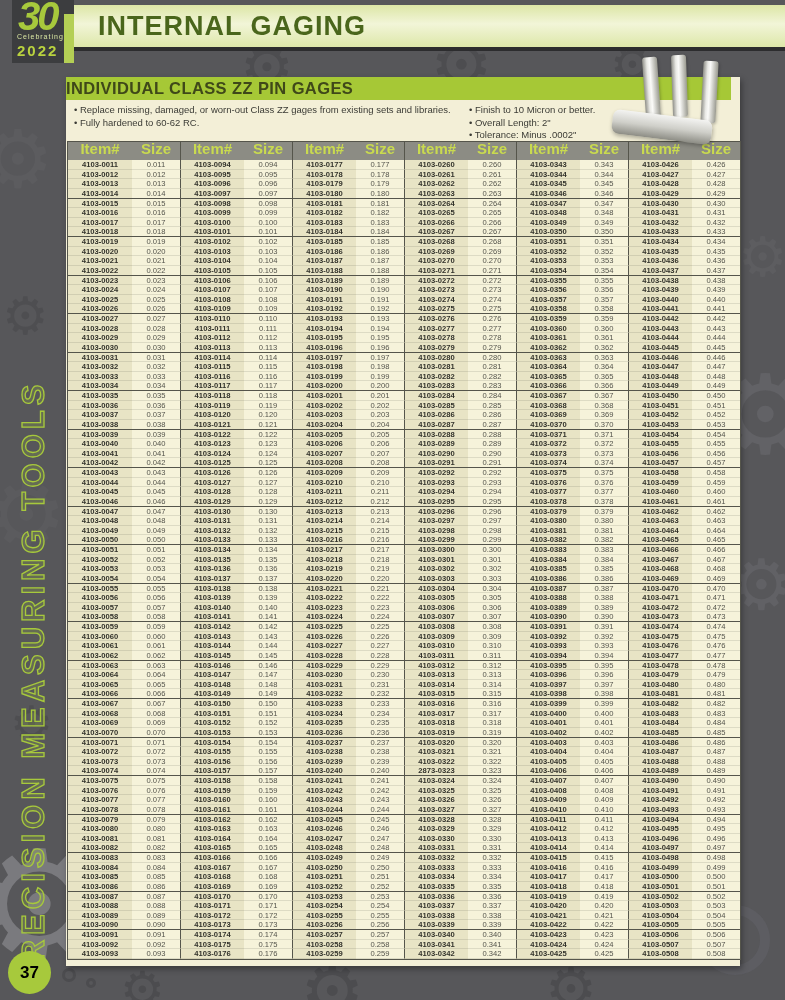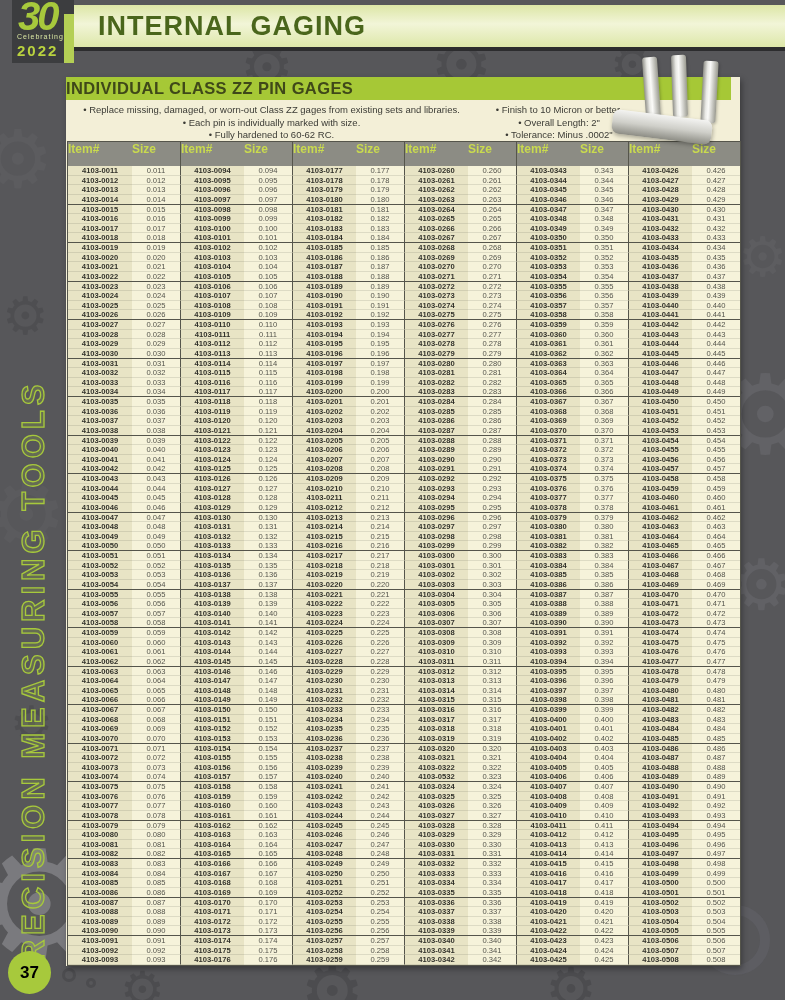--- a/index.html
+++ b/index.html
@@ -35,39 +35,39 @@
 
   
   .panel { position:absolute; left:66px; top:77px; width:674px; height:889px; background:#f3efd7; z-index:4;
     box-shadow:2px 3px 6px rgba(0,0,0,0.35); }
   .section-bar { position:absolute; left:0; top:0; width:665px; height:23px; background:#a6c836;
     display:flex; align-items:center; }
   .section-bar .stitle { color:#3f4819; font-weight:800; font-size:16.5px; letter-spacing:.4px; }
 
   
   .bullets { position:absolute; left:8px; top:27px; width:660px; display:flex; }
-  .bullets ul { list-style:none;text-align:center; }
+  .bullets ul { list-style:none; }
   .bullets li { font-size:9.5px; color:#3b3b35; line-height:12.5px; }
   .bullets li::before { content:"\2022  "; color:#3b3b35; }
   .bul-left { width:395px; }
   .bul-right { width:180px; }
 
   
   .pins { position:absolute; right:4px; top:-20px; width:126px; height:94px; z-index:7; }
   .pin-v { position:absolute; width:15px; height:62px; border-radius:3px;
     background:linear-gradient(90deg,#8f8f88,#e9e9e5 30%,#fbfbf9 48%,#99998f);
     box-shadow:1px 1px 3px rgba(0,0,0,0.25); }
   .pin-h { position:absolute; left:2px; top:58px; width:100px; height:24px; border-radius:7px;
     background:linear-gradient(180deg,#f3f3f1,#cfcfc9 50%,#8d8d85);
     transform:rotate(7deg); box-shadow:1px 2px 4px rgba(0,0,0,0.3); }
 
   
   .gage-table { position:absolute; left:1px; top:64px; width:674px; border:1px solid #55554b; }
   .thead { display:grid; grid-template-columns:repeat(6, 64px 48px); background:#8c8c84; }
-  .thead .hcell { height:24px; line-height:14px; font-size:12px; font-weight:bold; color:#c9da4f; }
+  .thead .hcell { height:18px; line-height:14px; text-align:center; font-size:15px; font-weight:bold; color:#c9da4f; }
   .tbody { display:grid; grid-template-columns:repeat(6, 64px 48px); }
   .cell { height:9.64px; line-height:9.8px; font-size:7.6px; text-align:center; overflow:hidden;
     border-bottom:1px solid rgba(96,96,78,0.16); }
   .c-item { background:#e8e4c5; font-weight:bold; color:#32322b; }
   .c-size { background:#f6f3da; color:#53534b; }
   .pair-start { border-left:1px solid #55554b; }
   .group-end { border-bottom:1px solid #55554b; }
 </style>
 </head>
 <body>
@@ -116,21 +116,20 @@
     <div class="pins">
       <div class="pin-v" style="left:34px; top:0; transform:rotate(-4deg);"></div>
       <div class="pin-v" style="left:62px; top:-2px; transform:rotate(-2deg);"></div>
       <div class="pin-v" style="left:92px; top:4px; transform:rotate(3deg);"></div>
       <div class="pin-h"></div>
     </div>
 
     <div class="bullets">
       <ul class="bul-left">
         <li>Replace missing, damaged, or worn-out Class ZZ gages from existing sets and libraries.</li>
-        <li>Each pin is individually marked with size.</li>
         <li>Fully hardened to 60-62 RC.</li>
       </ul>
       <ul class="bul-right">
         <li>Finish to 10 Micron or better.</li>
         <li>Overall Length: 2"</li>
         <li>Tolerance: Minus .0002"</li>
       </ul>
     </div>
 
     <div class="gage-table">
@@ -904,21 +903,21 @@
           <div class="cell c-item pair-start">4103-0405</div>
           <div class="cell c-size">0.405</div>
           <div class="cell c-item pair-start">4103-0488</div>
           <div class="cell c-size">0.488</div>
           <div class="cell c-item group-end">4103-0074</div>
           <div class="cell c-size group-end">0.074</div>
           <div class="cell c-item pair-start group-end">4103-0157</div>
           <div class="cell c-size group-end">0.157</div>
           <div class="cell c-item pair-start group-end">4103-0240</div>
           <div class="cell c-size group-end">0.240</div>
-          <div class="cell c-item pair-start group-end">4103-0532</div>
+          <div class="cell c-item pair-start group-end">2873-0323</div>
           <div class="cell c-size group-end">0.323</div>
           <div class="cell c-item pair-start group-end">4103-0406</div>
           <div class="cell c-size group-end">0.406</div>
           <div class="cell c-item pair-start group-end">4103-0489</div>
           <div class="cell c-size group-end">0.489</div>
           <div class="cell c-item">4103-0075</div>
           <div class="cell c-size">0.075</div>
           <div class="cell c-item pair-start">4103-0158</div>
           <div class="cell c-size">0.158</div>
           <div class="cell c-item pair-start">4103-0241</div>

